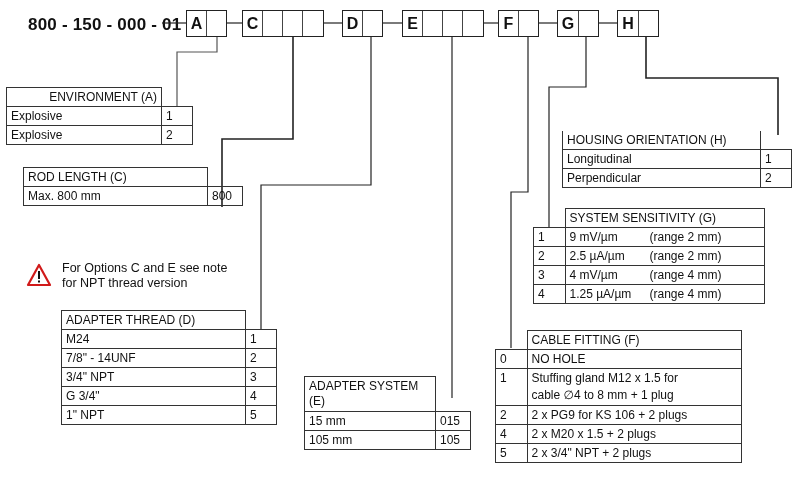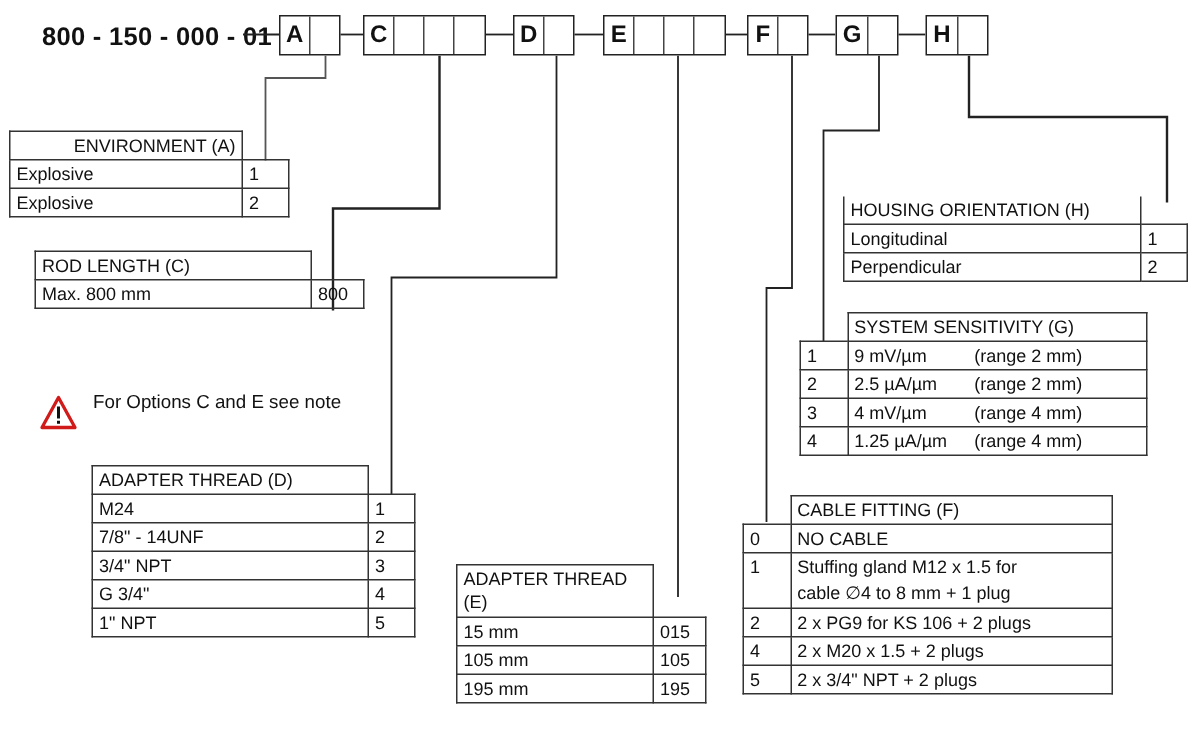--- a/index.html
+++ b/index.html
@@ -113,20 +113,21 @@
 </tbody>
   </table>
 
 <svg class="abs warn" width="26" height="24" viewBox="0 0 26 24">
   <polygon points="13,2 24,22 2,22" fill="#fff" stroke="#d11a1a" stroke-width="2.2" stroke-linejoin="round"></polygon>
   <rect x="12" y="8" width="2" height="8" fill="#111"></rect>
   <rect x="12" y="17.5" width="2" height="2" fill="#111"></rect>
 </svg>
 <div class="abs note">
   <div>For Options C and E see note</div>
+  <div>for NPT thread version</div>
 </div>
 
 <table class="opt" style="left:61px;top:310px;">
   <tbody>
       <tr>
     <td style="width:175px;">ADAPTER THREAD (D)</td>
     <td class="noborder" style="width:22px;"></td>
   </tr>
   <tr>
     <td>M24</td>
@@ -148,37 +149,33 @@
     <td>1" NPT</td>
     <td>5</td>
   </tr>
 </tbody>
   </table>
 
 <table class="opt" style="left:304px;top:376px;">
   <tbody>
       <tr>
     <td style="width:122px;line-height:15px;padding-top:2px;padding-bottom:2px;">
-      <div>ADAPTER THREAD</div>
+      <div>ADAPTER SYSTEM</div>
       <div>(E)</div>
     </td>
     <td class="noborder" style="width:26px;"></td>
   </tr>
   <tr>
     <td>15 mm</td>
     <td>015</td>
   </tr>
   <tr>
     <td>105 mm</td>
     <td>105</td>
   </tr>
-  <tr>
-    <td>195 mm</td>
-    <td>195</td>
-  </tr>
 </tbody>
   </table>
 
 <table class="opt" style="left:562px;top:115px;margin-top:16px;">
   <tbody>
       <tr>
     <td style="width:189px;border-top:none;">HOUSING ORIENTATION (H)</td>
     <td class="noborder" style="width:22px;"></td>
   </tr>
   <tr>
@@ -222,21 +219,21 @@
   </table>
 
 <table class="opt" style="left:495px;top:330px;">
   <tbody>
       <tr>
     <td class="noborder" style="width:23px;"></td>
     <td style="width:205px;margin-top:20px;">CABLE FITTING (F)</td>
   </tr>
   <tr>
     <td>0</td>
-    <td>NO CABLE</td>
+    <td>NO HOLE</td>
   </tr>
   <tr>
     <td style="vertical-align:top;">1</td>
     <td style="line-height:17px;padding-top:1px;padding-bottom:1px;">
       <div>Stuffing gland M12 x 1.5 for</div>
       <div>cable ∅4 to 8 mm + 1 plug</div>
     </td>
   </tr>
   <tr>
     <td>2</td>

